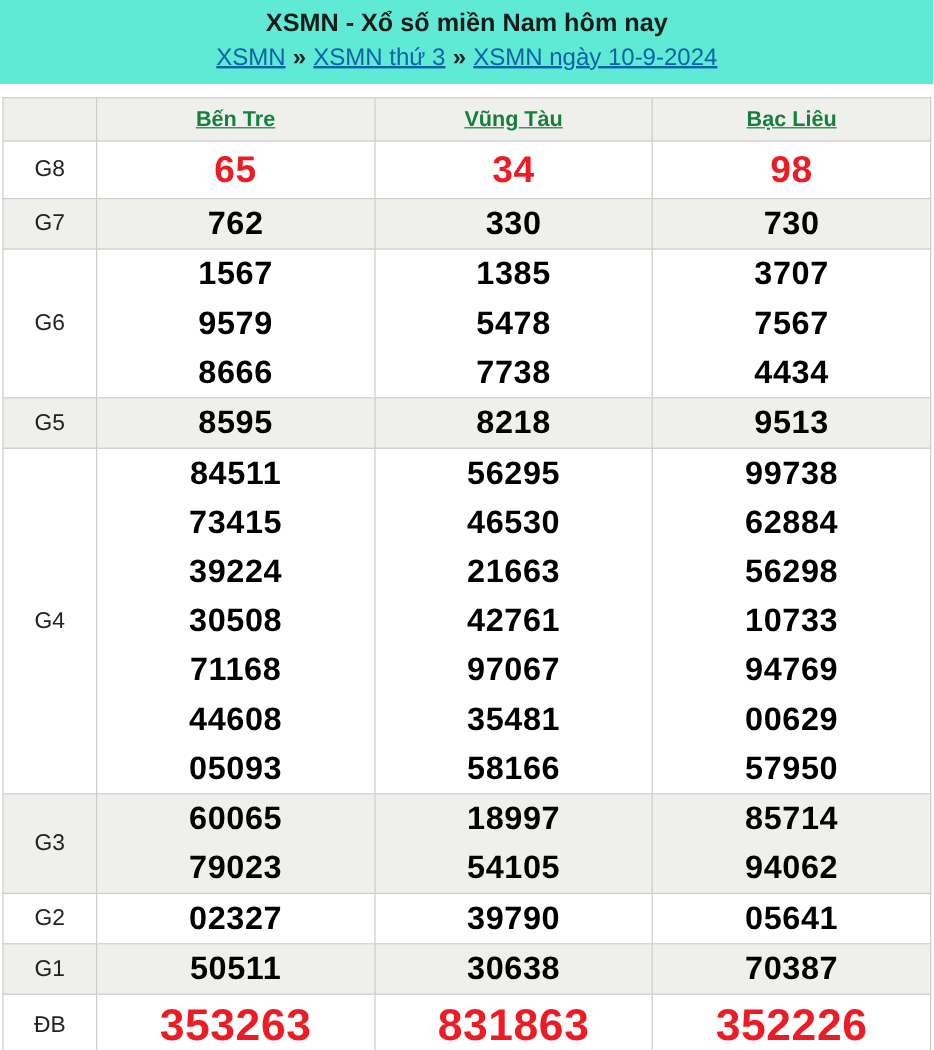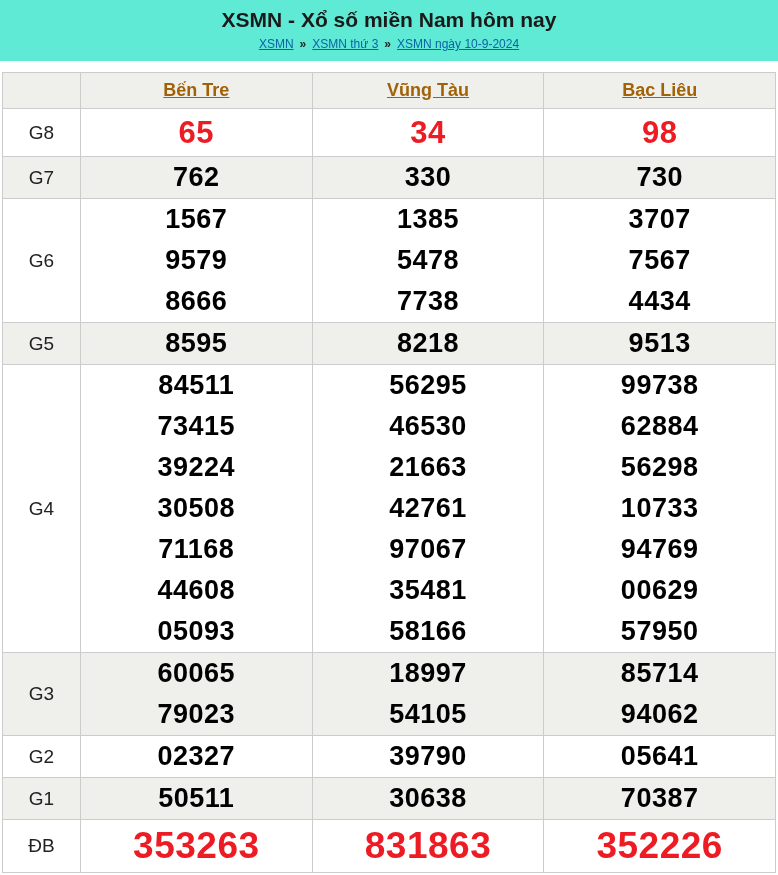--- a/index.html
+++ b/index.html
@@ -15,21 +15,21 @@
     text-align: center;
     padding: 8px 0 10px;
   }
   .page-title {
     margin: 0 0 5px;
     font-size: 21px;
     font-weight: 700;
     color: #1a1a1a;
   }
   .breadcrumb {
-    font-size: 12px;
+    font-size: 20px;
     color: #222;
   }
   .breadcrumb a {
     color: #0D63A5;
     text-decoration: underline;
     cursor: pointer;
   }
   .breadcrumb .sep {
     color: #222;
     margin: 0 6px;
@@ -48,21 +48,21 @@
     vertical-align: middle;
     padding: 0;
   }
   thead th {
     background: #EFEFEC;
     height: 36px;
     font-size: 18px;
     font-weight: 700;
   }
   thead th a {
-    color: #a16207;
+    color: #15803d;
     cursor: pointer;
     margin-top: 24px;
   }
   col.label-col { width: 78px; }
   .prize-label {
     font-size: 19px;
     font-weight: 400;
     color: #222222;
     background: inherit;
     margin-left: 36px;

